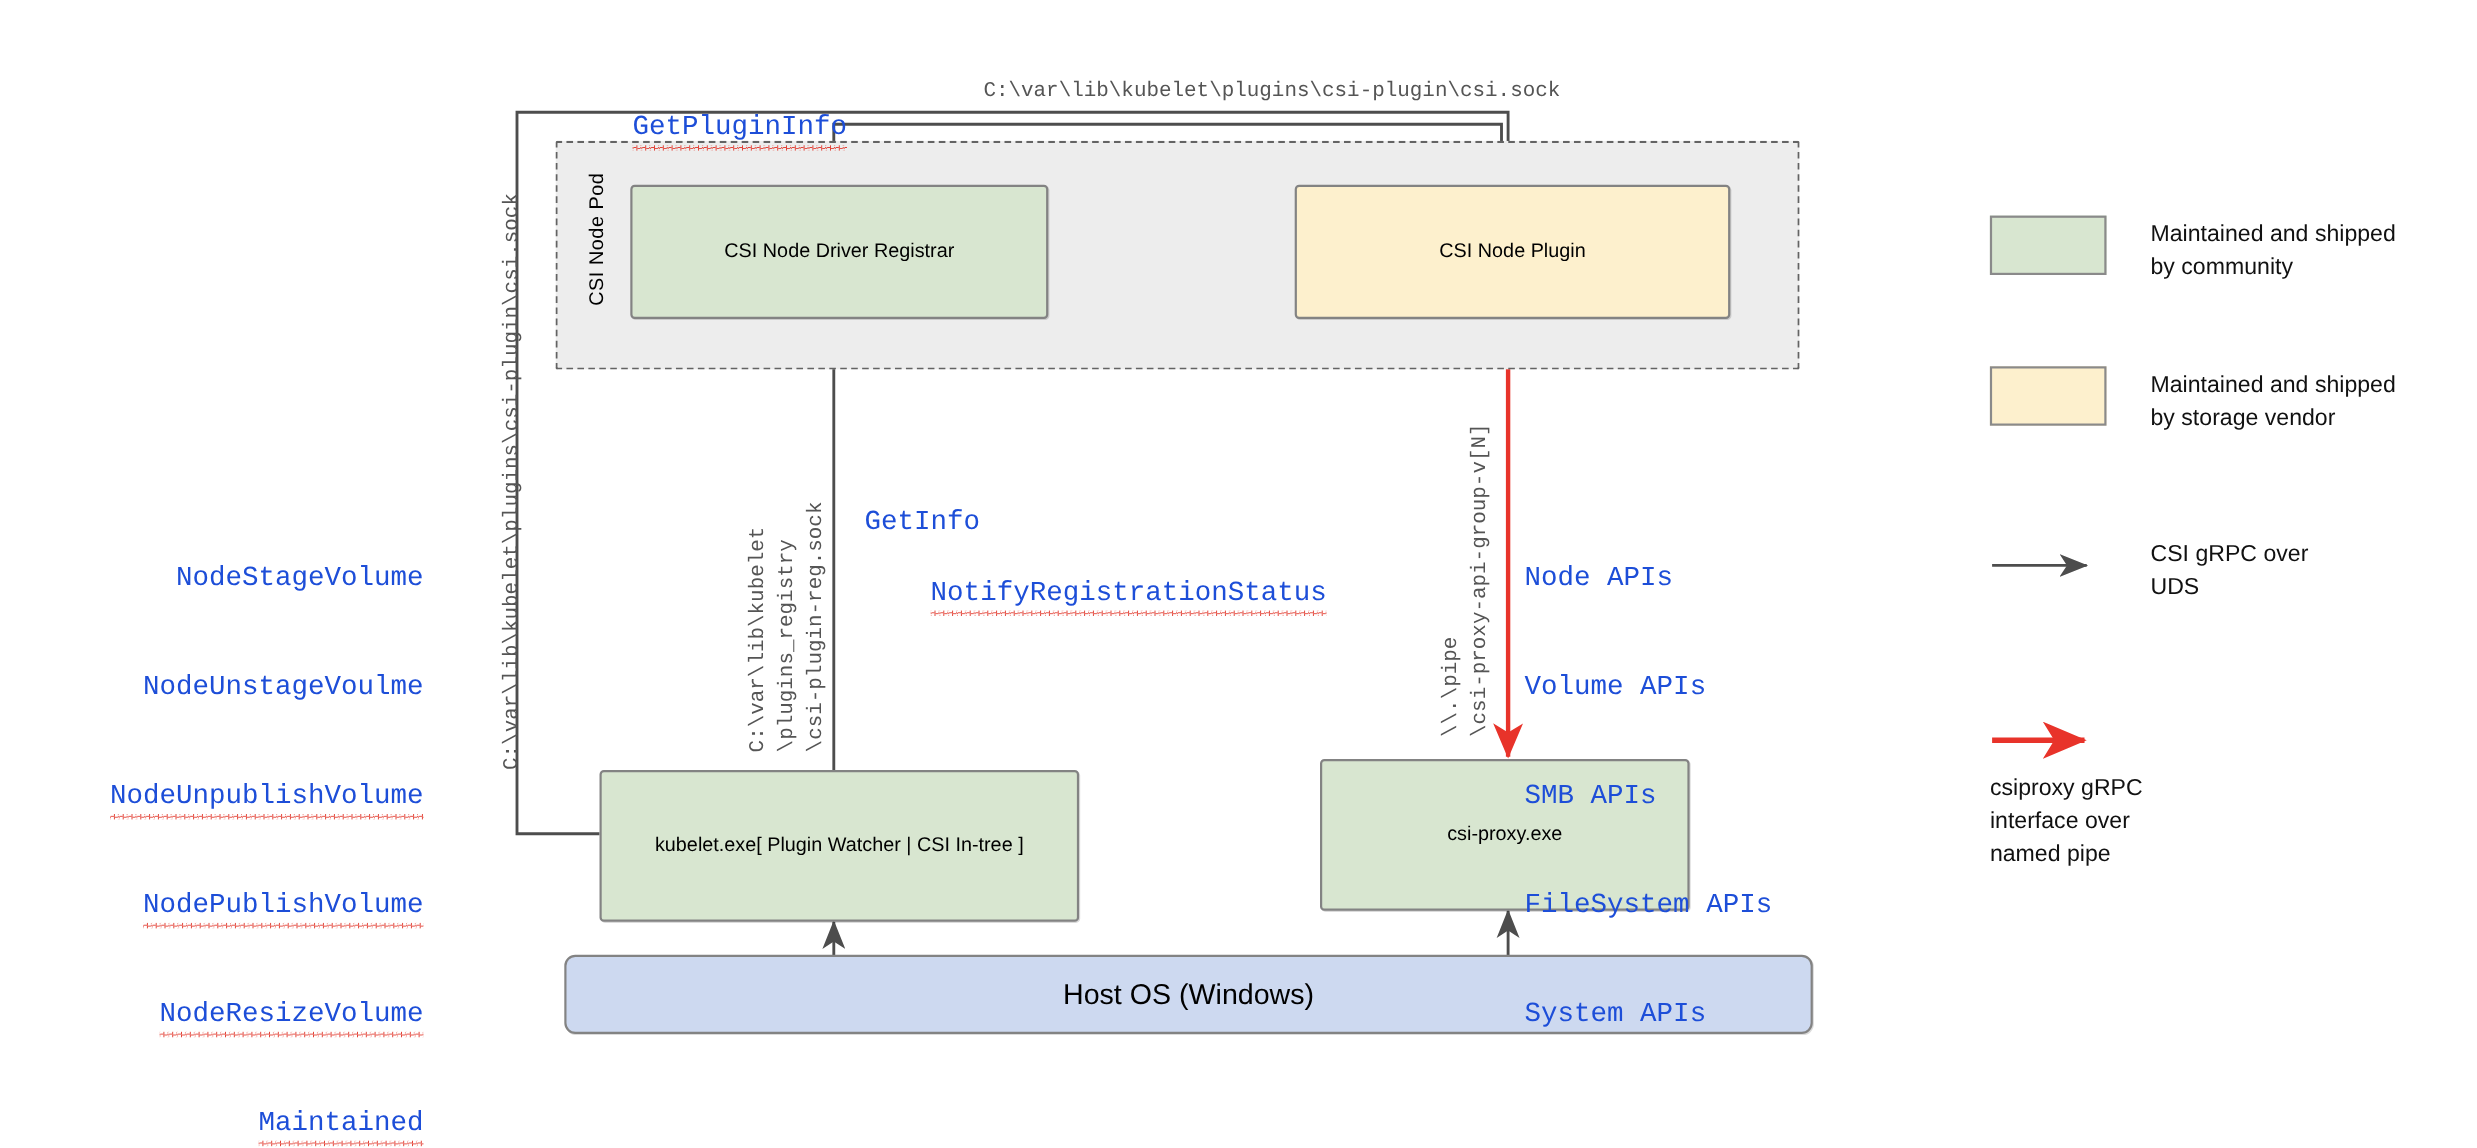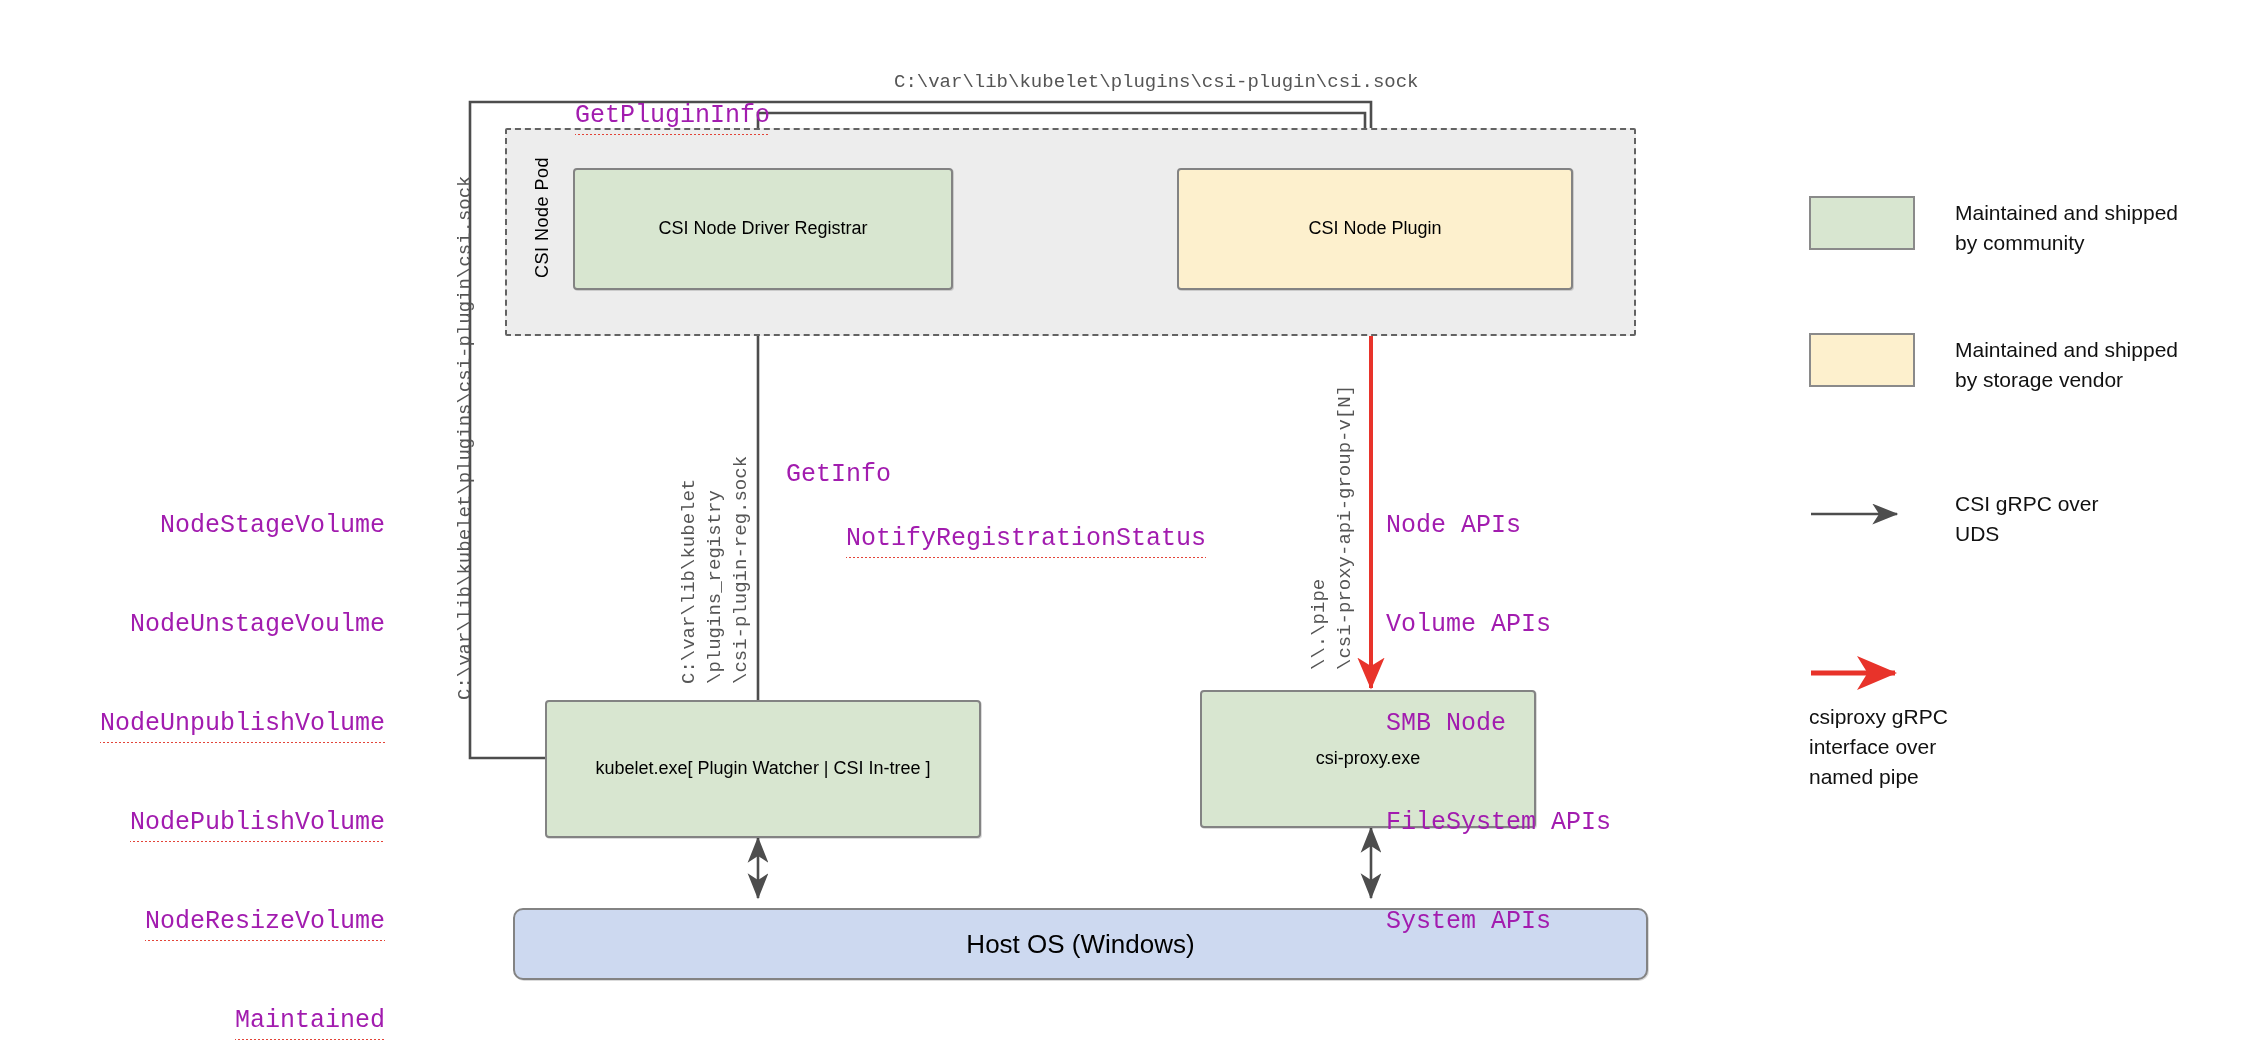--- a/index.html
+++ b/index.html
@@ -65,21 +65,21 @@
     transform: rotate(-90deg);
     font-family: "Liberation Sans", sans-serif;
   }
 
   
   .mono {
     position: absolute;
     font-family: "Liberation Mono", "DejaVu Sans Mono", monospace;
     font-size: 25px;
     line-height: 1.32;
-    color: #a21caf;
+    color: #1d4ed8;
     white-space: pre;
   }
   .mono.small {
     font-size: 19px;
     color: #555;
   }
   .mono.right { text-align: right; }
 
   
   .vmono {
@@ -199,21 +199,21 @@
 
   <div class="node-box green" style="left:545px; top:700px; width:436px; height:138px; flex-direction:row;">
     <span>kubelet.exe</span>
     <span>[ Plugin Watcher | CSI In-tree ]</span>
   </div>
 
   <div class="node-box green" style="left:1200px; top:690px; width:336px; height:138px;">
     <span>csi-proxy.exe</span>
   </div>
 
-  <div class="node-box blue" style="left:513px; top:908px; width:1135px; height:72px; border-radius:10px; font-size:26px;">
+  <div class="node-box blue" style="left:513px; top:868px; width:1135px; height:72px; border-radius:10px; font-size:26px;">
     <span>Host OS (Windows)</span>
   </div>
 
   <div class="mono" style="left:515px; top:66px;">
     <span class="squiggle">GetPluginInfo</span>
   </div>
 
   <div class="mono small" style="left:894px; top:70px;">C:\var\lib\kubelet\plugins\csi-plugin\csi.sock</div>
 
   <div class="vmono" style="left:452px; top:700px;">C:\var\lib\kubelet\plugins\csi-plugin\csi.sock</div>
@@ -236,21 +236,21 @@
     <div><span class="squiggle">NodeUnpublishVolume</span></div>
     <div><span class="squiggle">NodePublishVolume</span></div>
     <div><span class="squiggle">NodeResizeVolume</span></div>
     <div><span class="squiggle">Maintained</span></div>
     
   </div>
 
   <div class="mono" style="left:1386px; top:443px;">
     <div>Node APIs</div>
     <div>Volume APIs</div>
-    <div>SMB Node</div>
+    <div>SMB APIs</div>
     <div>FileSystem APIs</div>
     <div>System APIs</div>
   </div>
 
   <div id="legend" style="left:0; top:0; width:2252px; height:1044px;">
 
     <div class="legend-row" style="left:1809px; top:196px;">
       <div class="legend-swatch" style="background:#d8e6d0;"></div>
       <div class="legend-text">Maintained and shipped
 by community</div>

